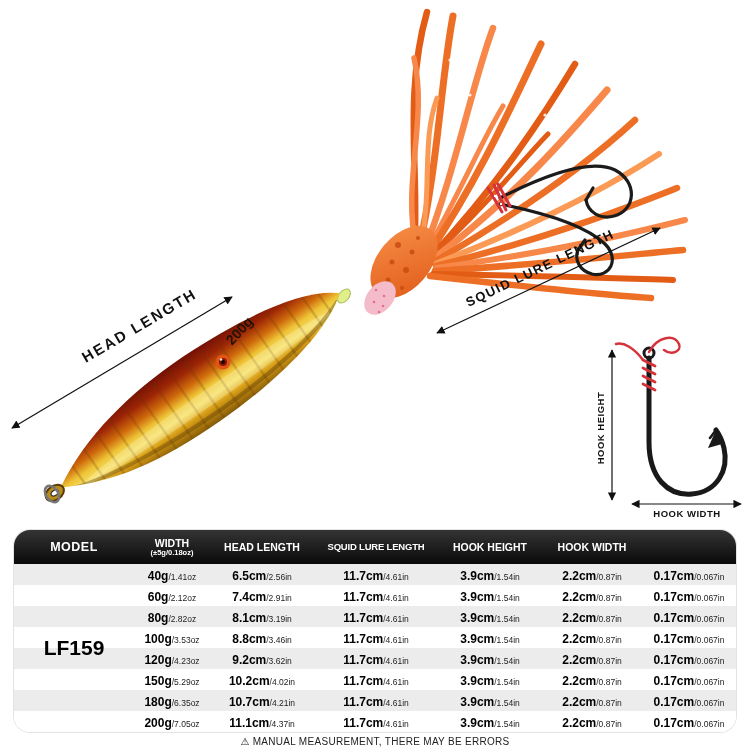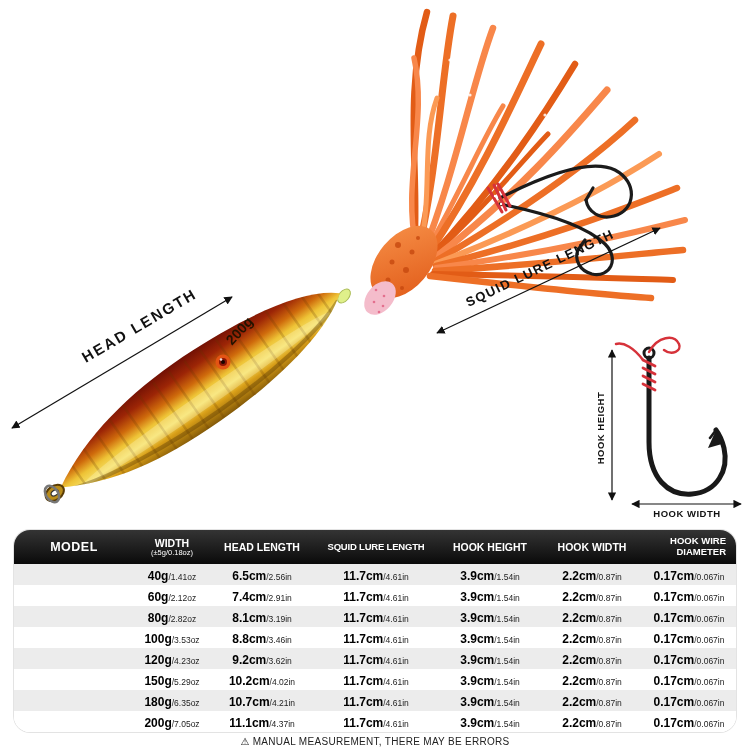--- a/index.html
+++ b/index.html
@@ -7,22 +7,22 @@
         font-family:"Liberation Sans","DejaVu Sans",sans-serif;color:#111;}
   svg.photo{position:absolute;left:0;top:0;}
   svg text{font-family:"Liberation Sans","DejaVu Sans",sans-serif;}
 
   
   .spec-table{position:absolute;left:14px;top:530px;width:722px;border-radius:16px;
               overflow:hidden;box-shadow:0 0 0 1px #e3e3e3;}
   .thead{display:grid;grid-template-columns:120px 76px 104px 124px 104px 100px 94px;
          background:linear-gradient(#343434,#0a0a0a);color:#fff;height:34px;}
   .th{display:flex;flex-direction:column;align-items:center;justify-content:center;
-      text-align:right;font-weight:bold;font-size:10.5px;line-height:1.15;}
-  .th .sub{font-size:7.5px;font-weight:normal;}
+      text-align:left;font-weight:bold;font-size:10.5px;line-height:1.15;}
+  .th .sub{font-size:7.5px;font-weight:bold;}
   .th.model-h{font-size:12.5px;letter-spacing:.5px;}
   .th.squeeze span{font-size:9.5px;letter-spacing:-.2px;}
   .th.wrap span{font-size:9.5px;white-space:normal;padding:0 10px;}
   .tbody{position:relative;background:#fff;}
   .model-cell{position:absolute;left:0;top:0;width:120px;height:100%;display:flex;
               align-items:center;justify-content:center;font-size:21px;font-weight:bold;
               color:#000;z-index:2;}
   .trow{display:grid;grid-template-columns:120px 76px 104px 124px 104px 100px 94px;
         height:21px;align-items:center;}
   .rows .trow:nth-child(odd){background:#ececec;}
@@ -202,25 +202,23 @@
       </div>
       <div class="th squeeze">
         <span>SQUID LURE LENGTH</span>
       </div>
       <div class="th">
         <span>HOOK HEIGHT</span>
       </div>
       <div class="th">
         <span>HOOK WIDTH</span>
       </div>
-      <div class="th wrap">
-        <span>HOOK WIRE DIAMETER</span>
-      </div>
     </div>
     <div class="tbody">
+      <div class="model-cell">LF159</div>
       <div class="rows">
           <div class="trow">
             <div class="tcell"></div>
             <div class="tcell"><span class="val">40g</span><span class="alt">/1.41oz</span></div>
             <div class="tcell"><span class="val">6.5cm</span><span class="alt">/2.56in</span></div>
             <div class="tcell"><span class="val">11.7cm</span><span class="alt">/4.61in</span></div>
             <div class="tcell"><span class="val">3.9cm</span><span class="alt">/1.54in</span></div>
             <div class="tcell"><span class="val">2.2cm</span><span class="alt">/0.87in</span></div>
             <div class="tcell"><span class="val">0.17cm</span><span class="alt">/0.067in</span></div>
           </div>

